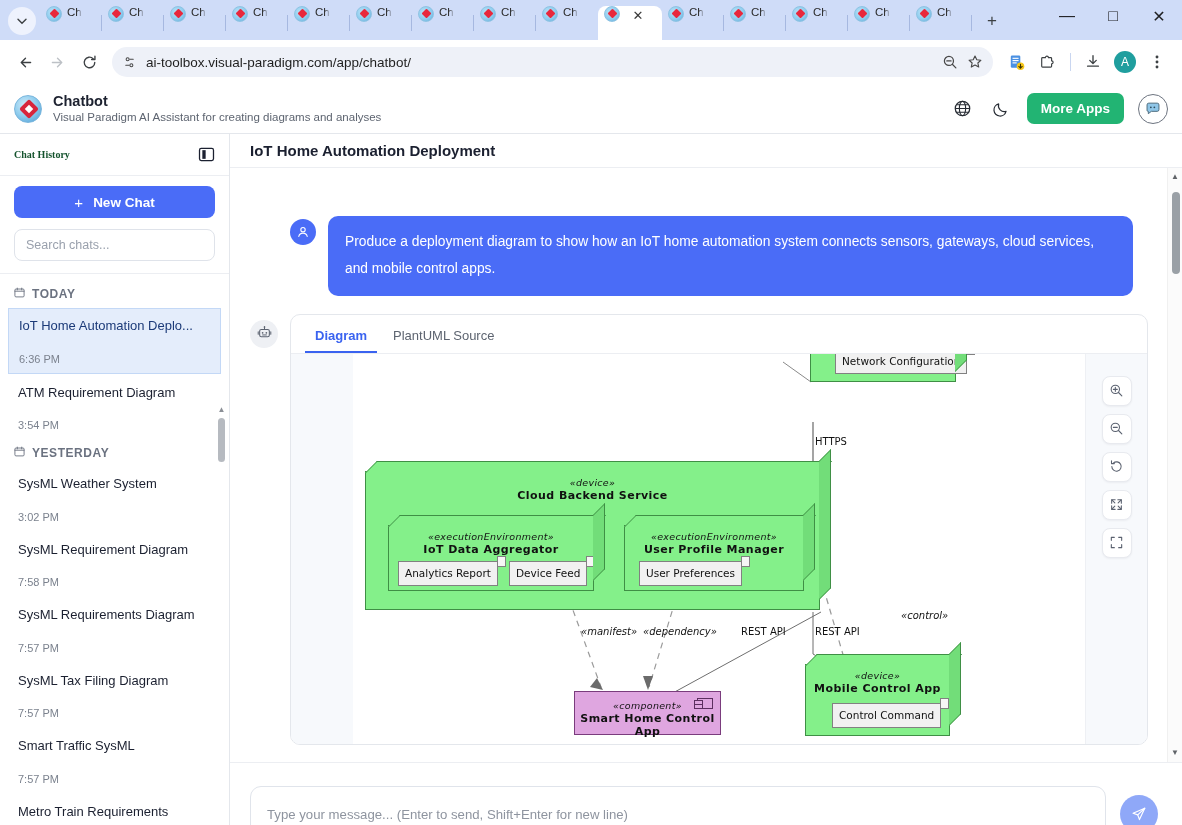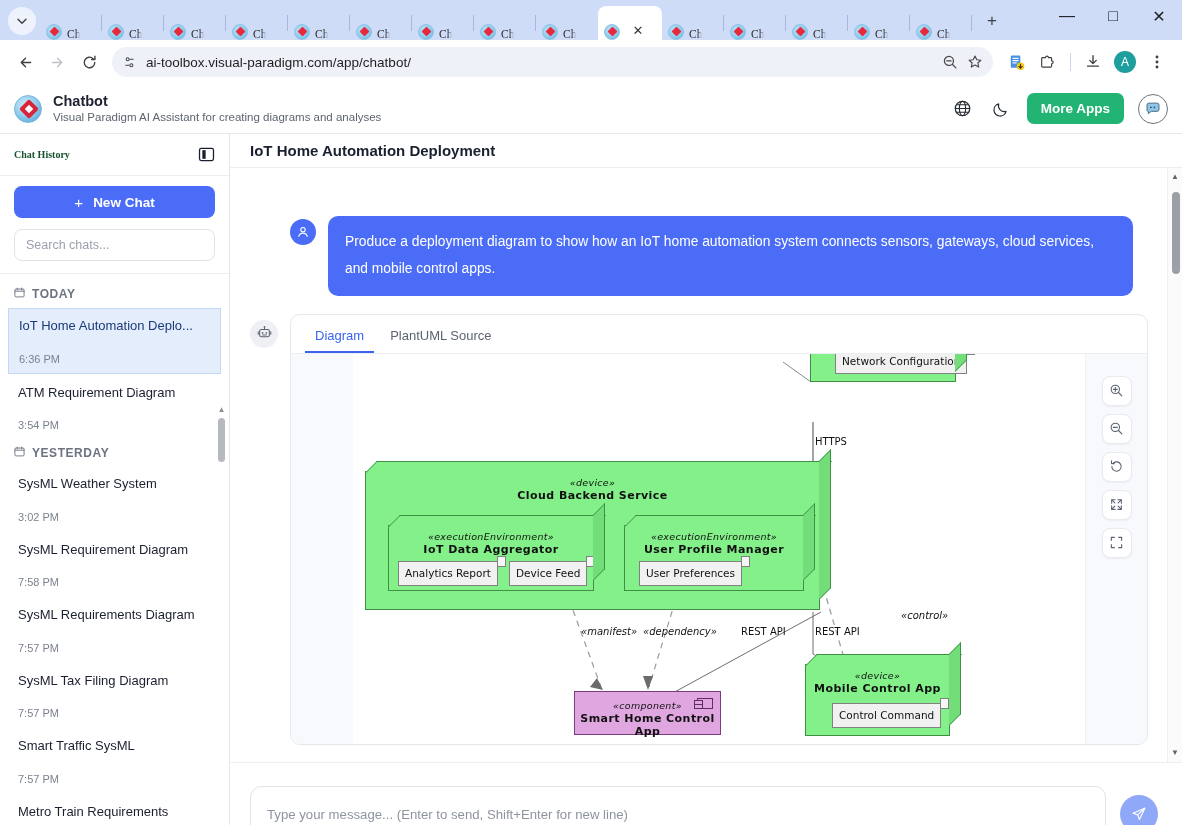--- a/index.html
+++ b/index.html
@@ -19,23 +19,23 @@
   }
   .tabstrip-menu {
     width: 28px; height: 28px; margin: 0 4px 5px 4px;
     border-radius: 14px; background: #eef2fd;
     display: flex; align-items: center; justify-content: center;
     flex: 0 0 auto; cursor: pointer;
   }
   .tabstrip-menu svg { display:block; }
   .tabs-wrap { display: flex; align-items: flex-end; height: 40px; flex: 0 0 auto; }
   .tab {
-    width: 62px; height: 34px; display: flex; align-items: flex-end;
+    width: 62px; height: 34px; display: flex; align-items: flex-start;
     padding: 0 6px; position: relative; flex: 0 0 auto;
-    border-radius: 8px 8px 0 0; cursor: pointer; font-family: Liberation Serif, serif;
+    border-radius: 8px 8px 0 0; cursor: pointer;
   }
   .tab:not(.active)::after {
     content:""; position:absolute; right:0; top:9px; height:16px; width:1px;
     background:#a6b8e0;
   }
   .tab.last-before-active::after { display:none; }
   .tab.active { background:#ffffff; width: 64px; }
   .tab.active::after { display:none; }
   .tab-fav {
     width: 16px; height: 16px; border-radius: 50%;
@@ -197,21 +197,21 @@
   }
   .diagram-card {
     flex:1; border:1px solid #e4e7ec; border-radius:10px; background:#fff;
     overflow:hidden; min-width:0;
   }
   .card-tabs { display:flex; gap:6px; padding: 6px 14px 0 14px; border-bottom:1px solid #eceef2; }
   .card-tab {
     font-size:13px; color:#5d6470; padding: 7px 10px 8px 10px; cursor:pointer;
     border-bottom:2px solid transparent;
   }
-  .card-tab.active { color:#3a63f0; border-bottom-color:#3a63f0; font-weight:400; }
+  .card-tab.active { color:#3a63f0; border-bottom-color:#3a63f0; font-weight:700; }
 
   .canvas-wrap { position:relative; height:390px; background:#f7f9fc; display:flex; }
   .canvas-gutter { width:62px; background:#f7f9fc; flex:0 0 auto; }
   .canvas { flex:1; background:#ffffff; position:relative; overflow:hidden; }
   .zoom-rail { width:62px; flex:0 0 auto; background:#f7f9fc; border-left:1px solid #eef0f4;
     display:flex; flex-direction:column; align-items:center; padding-top:22px; gap:8px; }
   .zoom-btn {
     width:30px;height:30px;border-radius:8px;background:#fff;border:1px solid #e8eaef;
     display:flex;align-items:center;justify-content:center;cursor:pointer;color:#5b6270;
     box-shadow:0 1px 2px rgba(16,24,40,.05);

